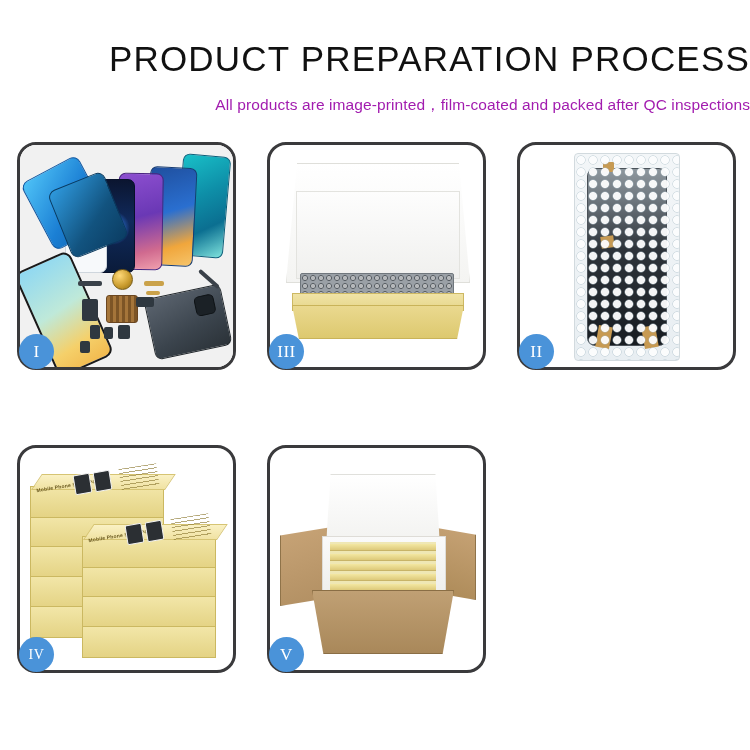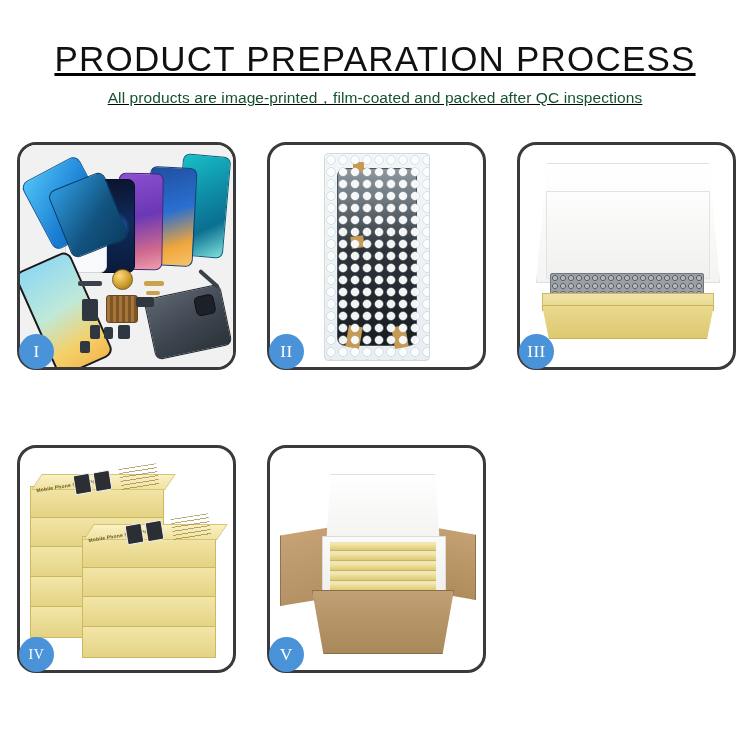--- a/index.html
+++ b/index.html
@@ -4,27 +4,27 @@
 <style>
   html,body{margin:0;padding:0;}
   body{
     width:750px;height:750px;background:#ffffff;
     font-family:"Liberation Sans","DejaVu Sans",sans-serif;
     overflow:hidden;position:relative;
   }
   .page{width:750px;height:750px;position:relative;}
 
   
-  .header{text-align:center;padding-top:38px;text-decoration:underline;}
+  .header{text-align:right;padding-top:38px;}
   .title{
     font-size:35px;line-height:42px;font-weight:500;color:#111111;
     letter-spacing:1.2px;white-space:nowrap;
   }
   .subtitle{
-    font-size:15.5px;line-height:22px;color:#14532d;margin-top:7px;
+    font-size:15.5px;line-height:22px;color:#a21caf;margin-top:14px;
     letter-spacing:.1px;white-space:nowrap;
   }
 
   
   .grid{
     position:absolute;left:17px;top:142px;width:716px;height:537px;
     display:grid;grid-template-columns:repeat(3,219px);
     grid-template-rows:repeat(2,228px);
     column-gap:31px;row-gap:75px;
   }
@@ -236,41 +236,41 @@
           <div class="flex" style="left:116px;top:152px;width:18px;height:10px;"></div>
           <div class="flex" style="left:60px;top:196px;width:10px;height:12px;"></div>
           <div class="part" style="left:176px;top:132px;width:26px;height:4px;transform:rotate(42deg);"></div>
         </div>
       </div>
       <div class="badge">I</div>
     </div>
 
     <div class="panel">
       <div class="clip">
+        <div class="b3-lid"></div>
+        <div class="b3-foam"></div>
+        <div class="b3-grey"></div>
+        <div class="b3-side"></div>
+        <div class="b3-front"></div>
+      </div>
+      <div class="badge">III</div>
+    </div>
+
+    <div class="panel">
+      <div class="clip">
         <div class="bag">
           <div class="screen"></div>
           <div class="tapeA"></div>
           <div class="tapeB"></div>
           <div class="tapeC"></div>
           <div class="tapeD"></div>
           <div class="bubbles"></div>
         </div>
       </div>
       <div class="badge">II</div>
-    </div>
-
-    <div class="panel">
-      <div class="clip">
-        <div class="b3-lid"></div>
-        <div class="b3-foam"></div>
-        <div class="b3-grey"></div>
-        <div class="b3-side"></div>
-        <div class="b3-front"></div>
-      </div>
-      <div class="badge">III</div>
     </div>
 
     <div class="panel">
       <div class="clip">
         <div class="stack">
 
           <div class="sbox" style="left:2px;top:46px;"></div>
           <div class="sbox" style="left:2px;top:76px;"></div>
           <div class="sbox" style="left:2px;top:106px;"></div>
           <div class="sbox" style="left:2px;top:136px;"></div>

